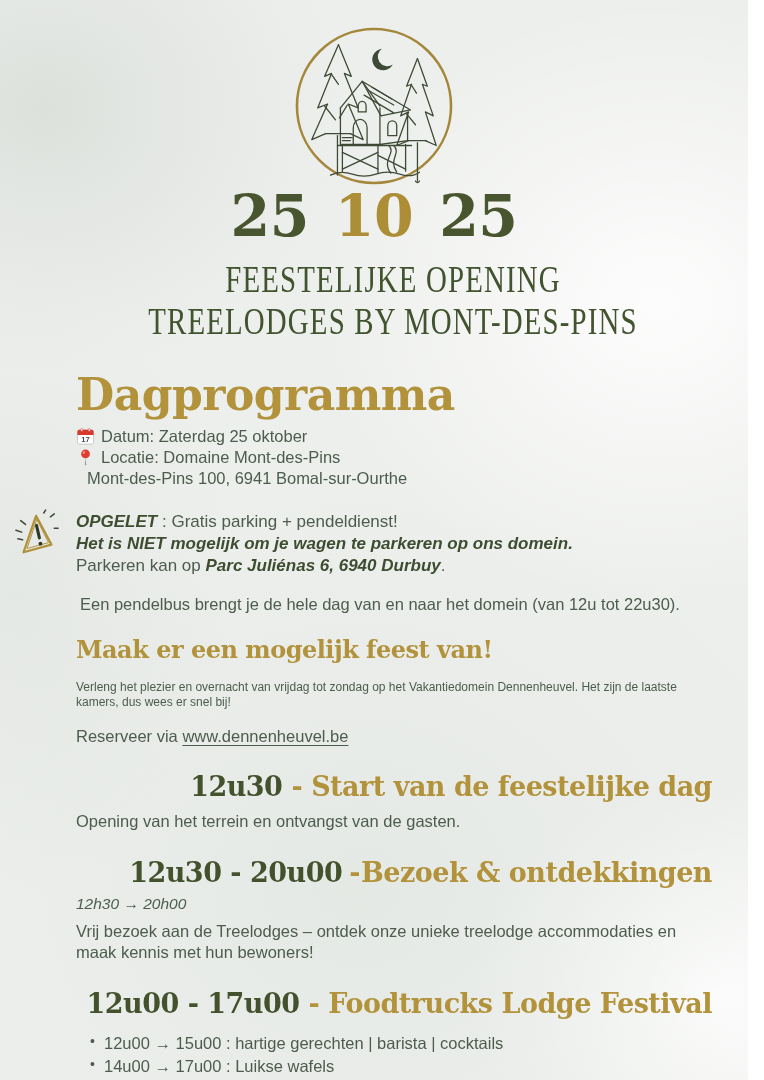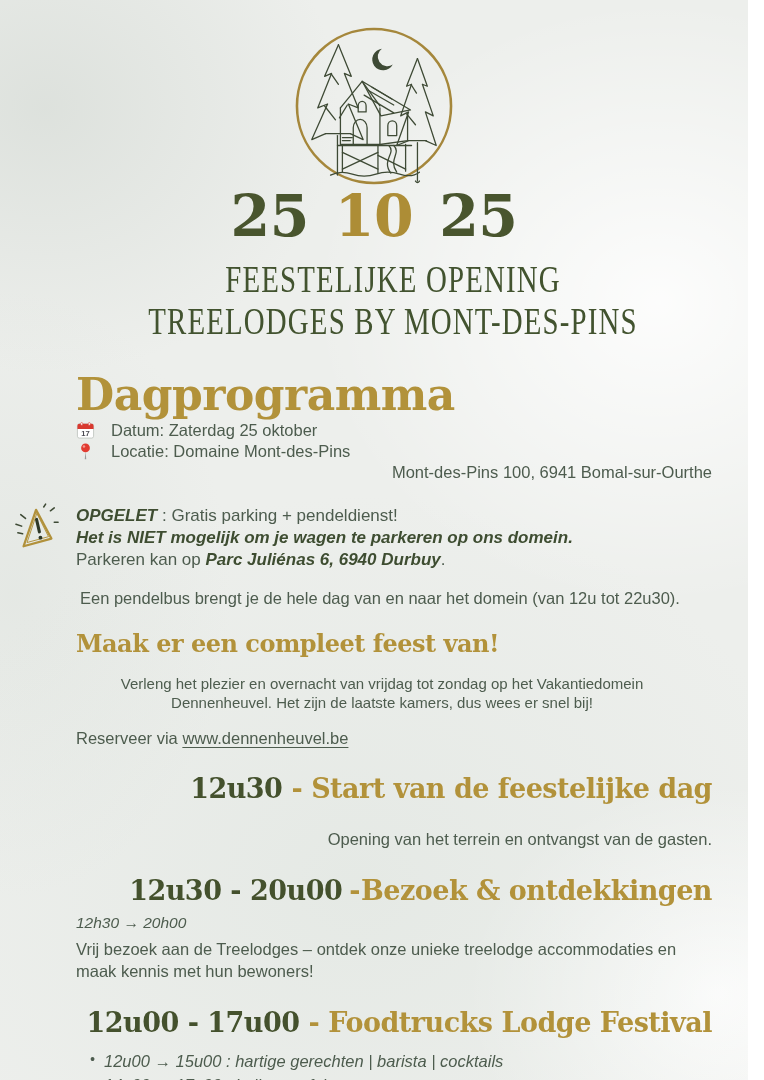--- a/index.html
+++ b/index.html
@@ -31,46 +31,46 @@
   .hero-title .tline{
     font-family:"Liberation Serif",serif;font-weight:400;
     font-size:37px;line-height:1.12;letter-spacing:1.5px;
     color:#42532f;transform:scaleX(.78);transform-origin:center;
     white-space:nowrap;
   }
   .content{padding:0 36px 0 76px;}
   .display{font-family:"DejaVu Serif",serif;font-weight:700;letter-spacing:-.5px;}
   .h-program{
     font-size:44px;line-height:1.05;color:#b2923a;
-    margin:30px 0 2px 0;
+    margin:30px 0 8px 0;
   }
   .meta{font-size:16.5px;line-height:1.26;color:#4d5c4e;}
-  .meta-line{display:flex;align-items:center;gap:16px;}
+  .meta-line{display:flex;align-items:center;gap:6px;}
   .meta-icon{flex:0 0 auto;}
-  .meta-address{margin-left:0;text-align:right;}
+  .meta-address{margin-left:11px;}
   .warning{position:relative;margin-top:22px;font-size:17px;line-height:1.3;}
   .warning-icon{position:absolute;left:-62px;top:-2px;}
   .warning b,.warning .bold{color:#3e4d31;font-weight:700;font-style:italic;}
   .warning p{margin:0;}
   .shuttle{margin:18px 0 0 4px;font-size:16.5px;}
   .h-promo{font-size:24px;line-height:1.2;color:#b2923a;margin:22px 0 0 0;}
-  .para{margin:15px 0 0 0;font-size:15px;line-height:1.3;max-width:612px;text-align:center;}
+  .para{margin:15px 0 0 0;font-size:12px;line-height:1.3;max-width:612px;}
   .reserve{margin:16px 0 0 0;font-size:16.5px;}
   .reserve a{color:#4d5c4e;text-underline-offset:3px;}
   .section{margin-top:26px;}
   .sec-head{font-size:27px;line-height:1.1;margin:0;text-align:right;}
   .sec-time{color:#44512d;}
   .sec-title,.sec-dash{color:#b2923a;}
   .sec-dash{margin:0 9px;}
   .sec-dash.tight{margin:0 1px 0 7px;}
   .sec-sub{margin:7px 0 0 0;font-size:15.5px;line-height:1.25;font-style:italic;}
   .sec-desc{margin:7px 0 0 0;font-size:16.5px;line-height:1.28;max-width:648px;}
-  .sec-desc.first{margin-top:26px;text-align:right;}
+  .sec-desc.first{margin-top:9px;}
   .bullets{margin:13px 0 0 0;padding:0 0 0 28px;list-style:none;font-size:16.5px;line-height:1.42;}
-  .bullets li{position:relative;font-style:italic;}
+  .bullets li{position:relative;}
   .bullets li::before{content:"•";position:absolute;left:-14px;top:0;font-size:14px;}
   .sketch{stroke:#3e4a35;fill:none;stroke-width:1.3;stroke-linecap:round;stroke-linejoin:round;}
 </style>
 </head>
 <body>
 
 <div class="page">
 
   <header class="hero">
 
@@ -168,21 +168,21 @@
           </g>
         </g>
       </svg>
       <p><b>OPGELET</b><span> : Gratis parking + pendeldienst!</span></p>
       <p class="bold">Het is NIET mogelijk om je wagen te parkeren op ons domein.</p>
       <p><span>Parkeren kan op </span><b>Parc Juliénas 6, 6940 Durbuy</b><span>.</span></p>
     </div>
 
     <p class="shuttle">Een pendelbus brengt je de hele dag van en naar het domein (van 12u tot 22u30).</p>
 
-    <h2 class="display h-promo">Maak er een compleet feest van!</h2>
+    <h2 class="display h-promo">Maak er een mogelijk feest van!</h2>
     <p class="para">Verleng het plezier en overnacht van vrijdag tot zondag op het Vakantiedomein Dennenheuvel. Het zijn de laatste kamers, dus wees er snel bij!</p>
     <p class="reserve"><span>Reserveer via </span><a href="#">www.dennenheuvel.be</a></p>
 
     <section class="section">
       <h3 class="sec-head display">
         <span class="sec-time">12u30</span><span class="sec-dash">-</span><span class="sec-title">Start van de feestelijke dag</span>
       </h3>
       <p class="sec-desc first">Opening van het terrein en ontvangst van de gasten.</p>
     </section>
 

